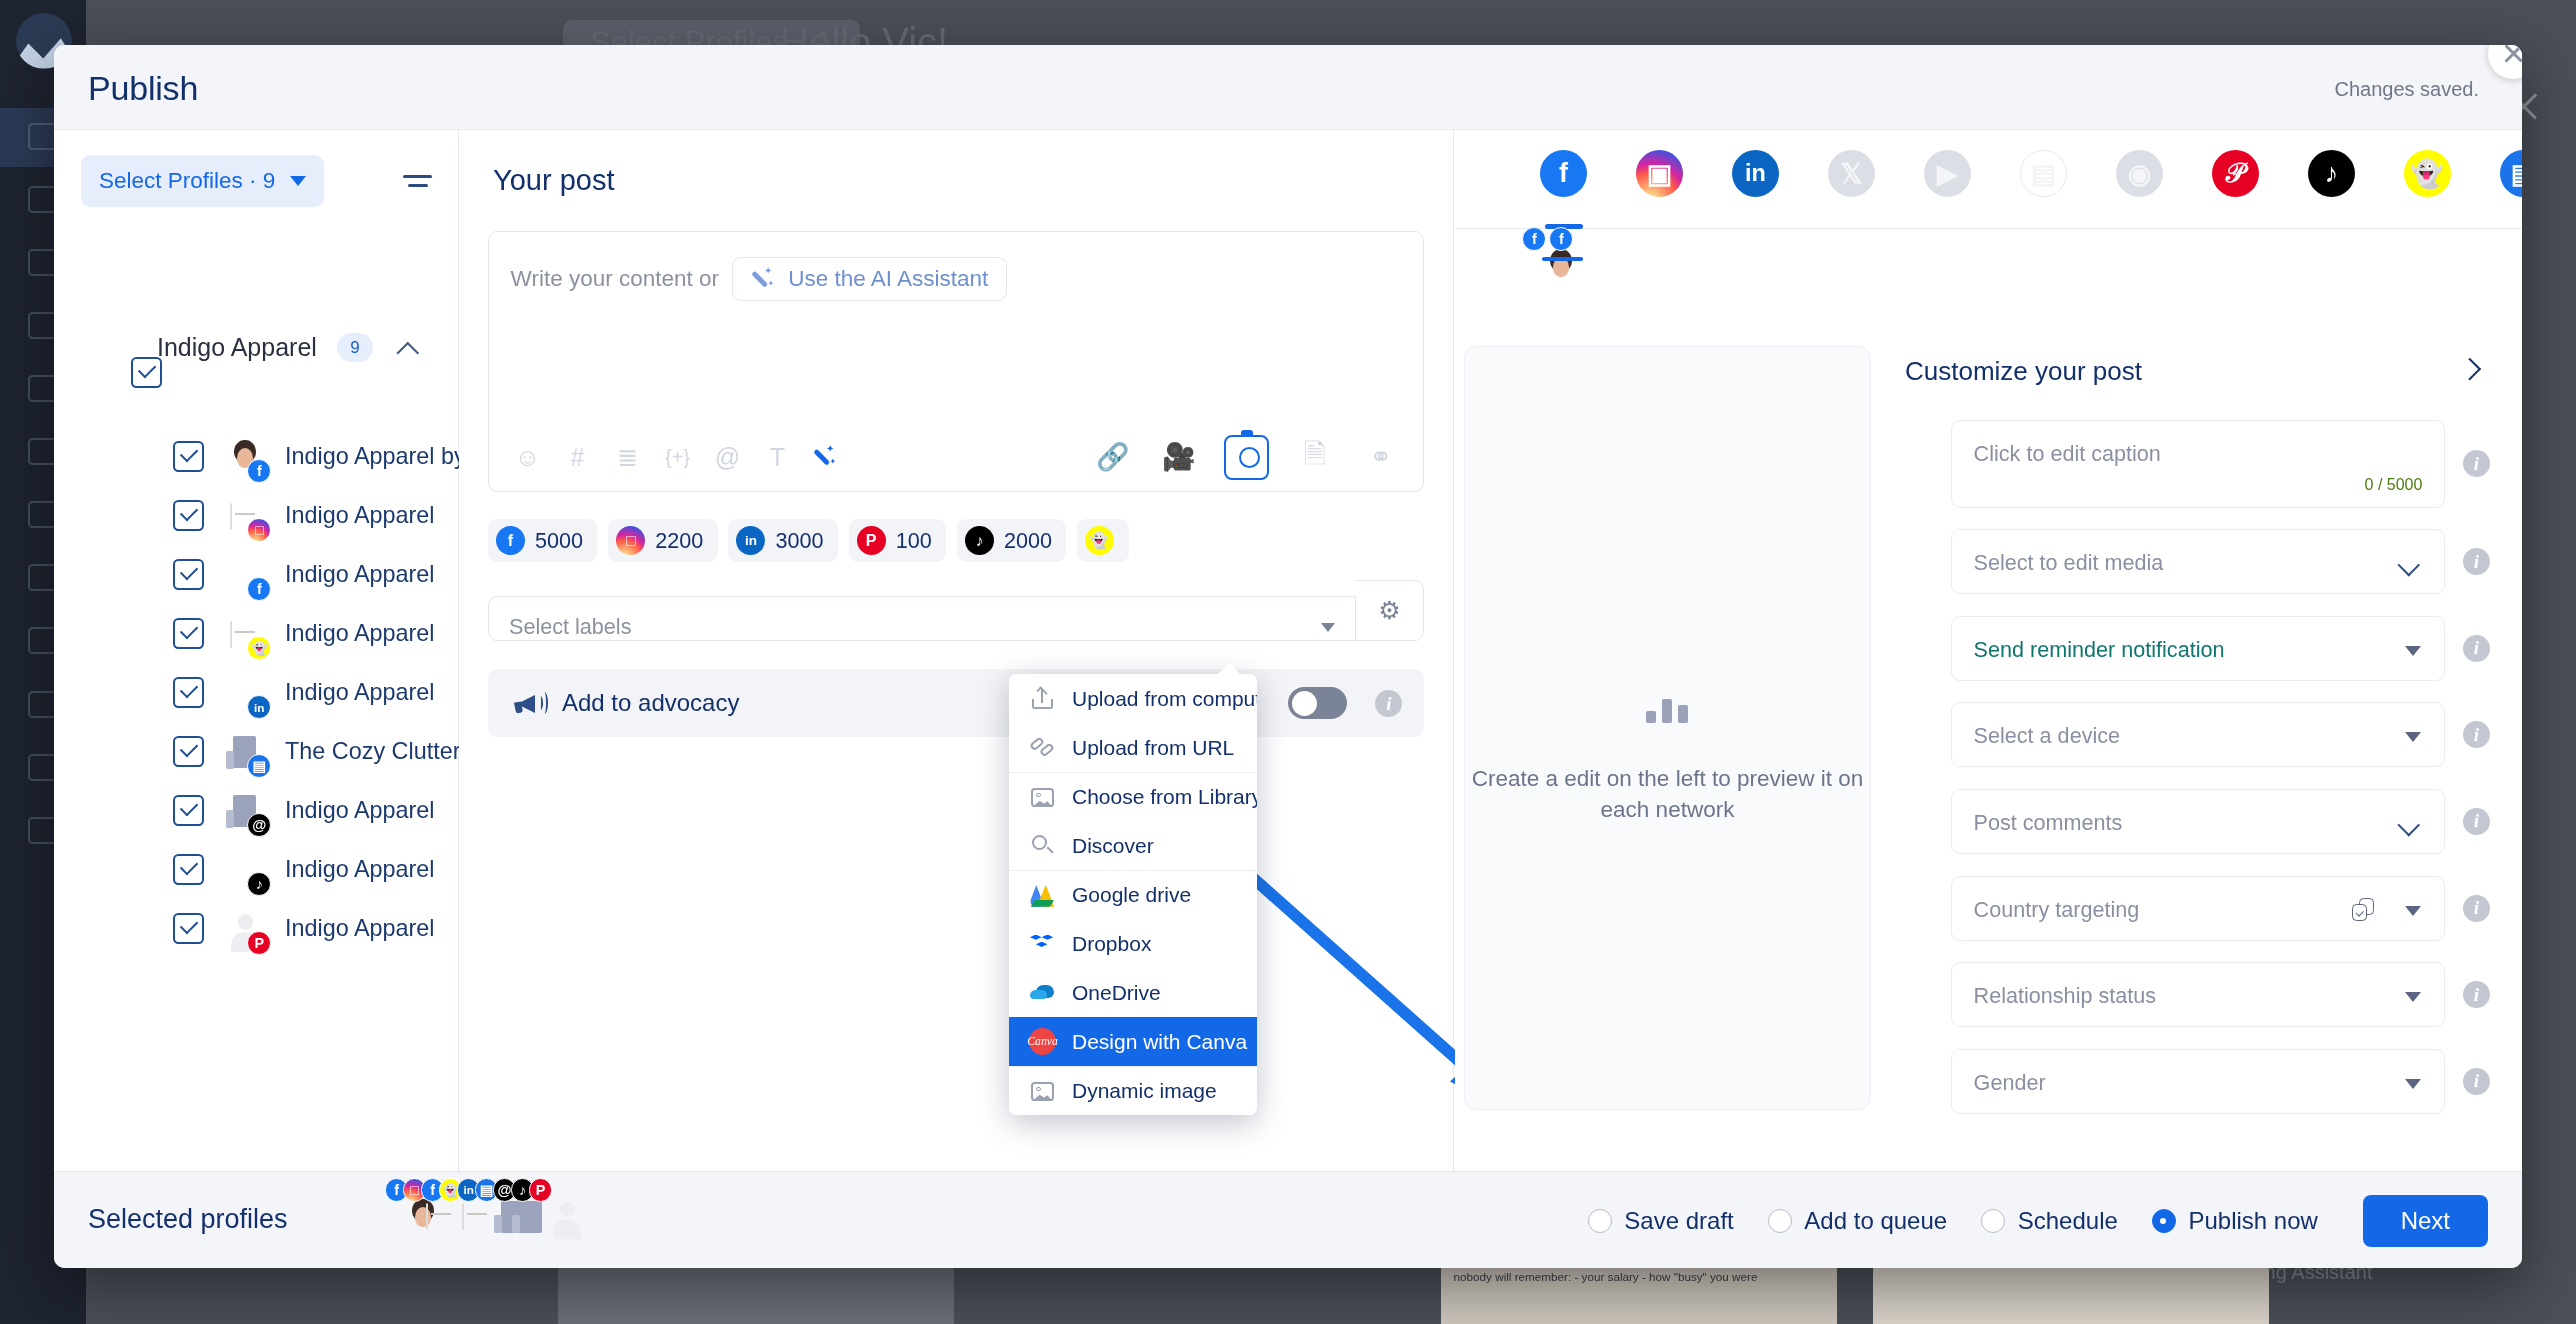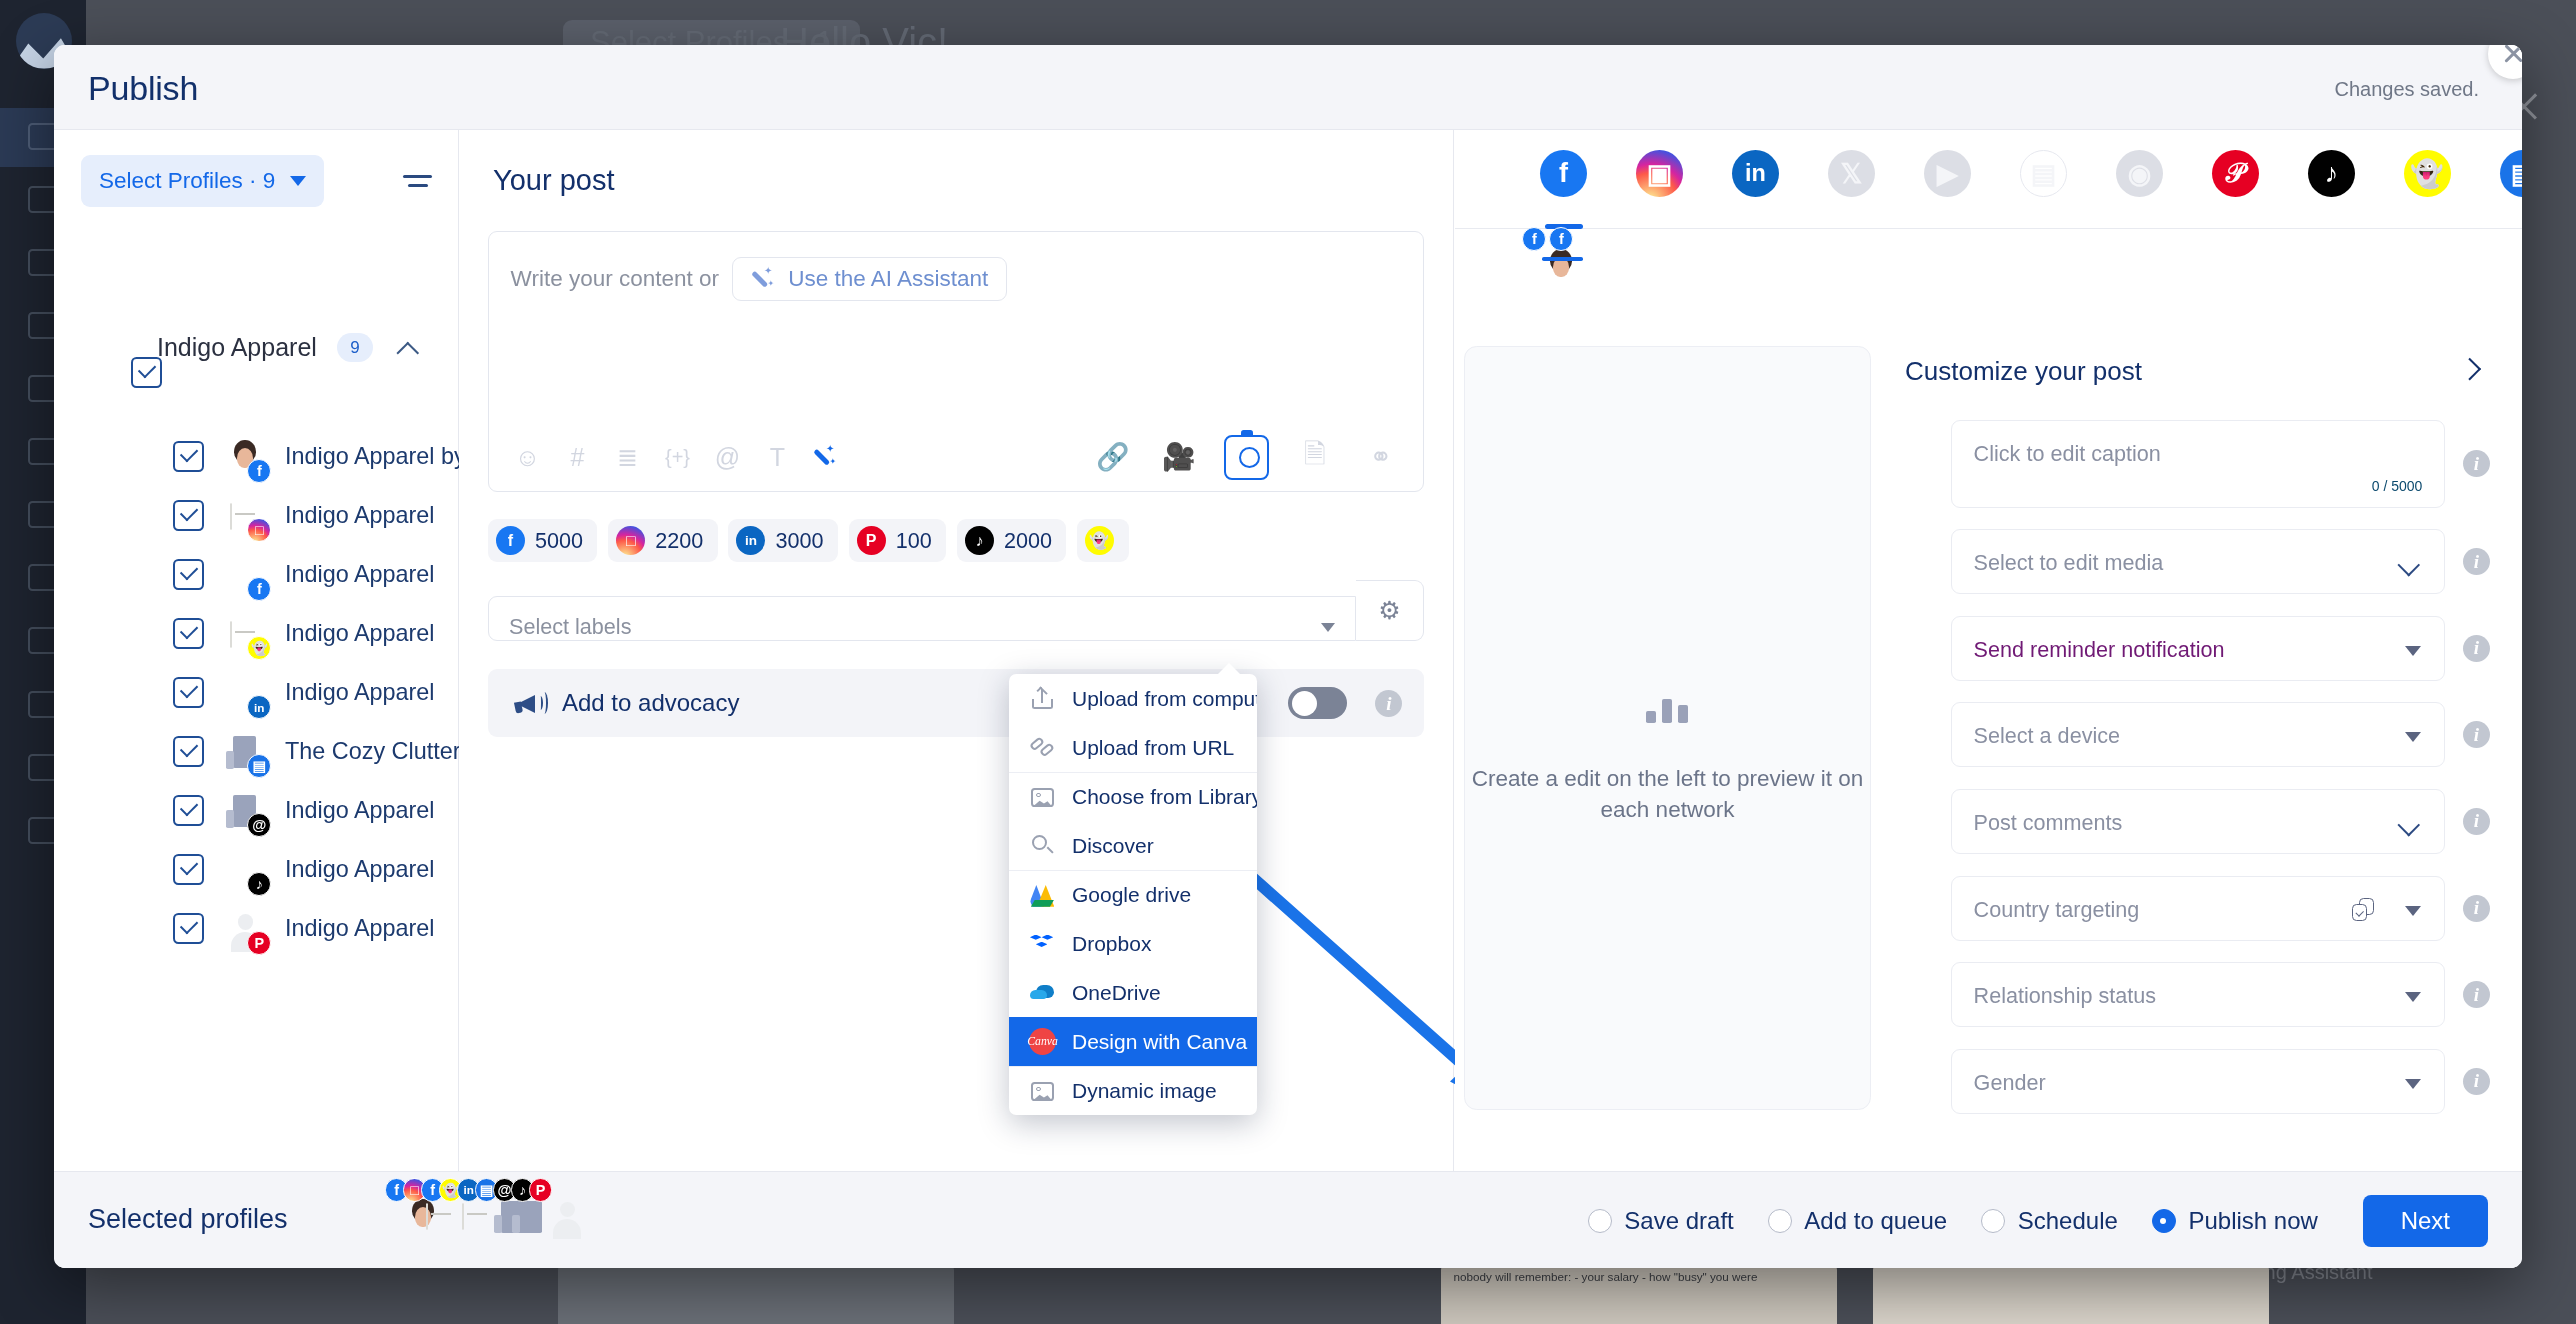--- a/index.html
+++ b/index.html
@@ -576,23 +576,23 @@
     margin-left: 46px;
   }
   .field-box {
     flex: 1; height: 65px; border: 0.9px solid #eaecf2; border-radius: 9px;
     background: #fff; position: relative; cursor: pointer;
   }
   .field-box.tall { height: 88px; }
   .field-label {
     position: absolute; left: 21.6px; top: 20px; font-size: 21.6px; color: #8a90a2;
   }
-  .field-label.dark { color: #701a75; }
+  .field-label.dark { color: #0f766e; }
   .field-counter {
-    position: absolute; right: 21.6px; bottom: 12.6px; font-size: 14px; color: #0c4a6e;
+    position: absolute; right: 21.6px; bottom: 12.6px; font-size: 16px; color: #4d7c0f;
   }
   .field-caret {
     position: absolute; right: 23.4px; top: 29px;
     width:0;height:0;border-left:8px solid transparent;border-right:8px solid transparent;
     border-top:10px solid #5b6480;
   }
   .field-chevron {
     position: absolute; right: 23.4px; top: 25px; width: 21.6px; height: 21.6px;
   }
   .field-chevron:before {

